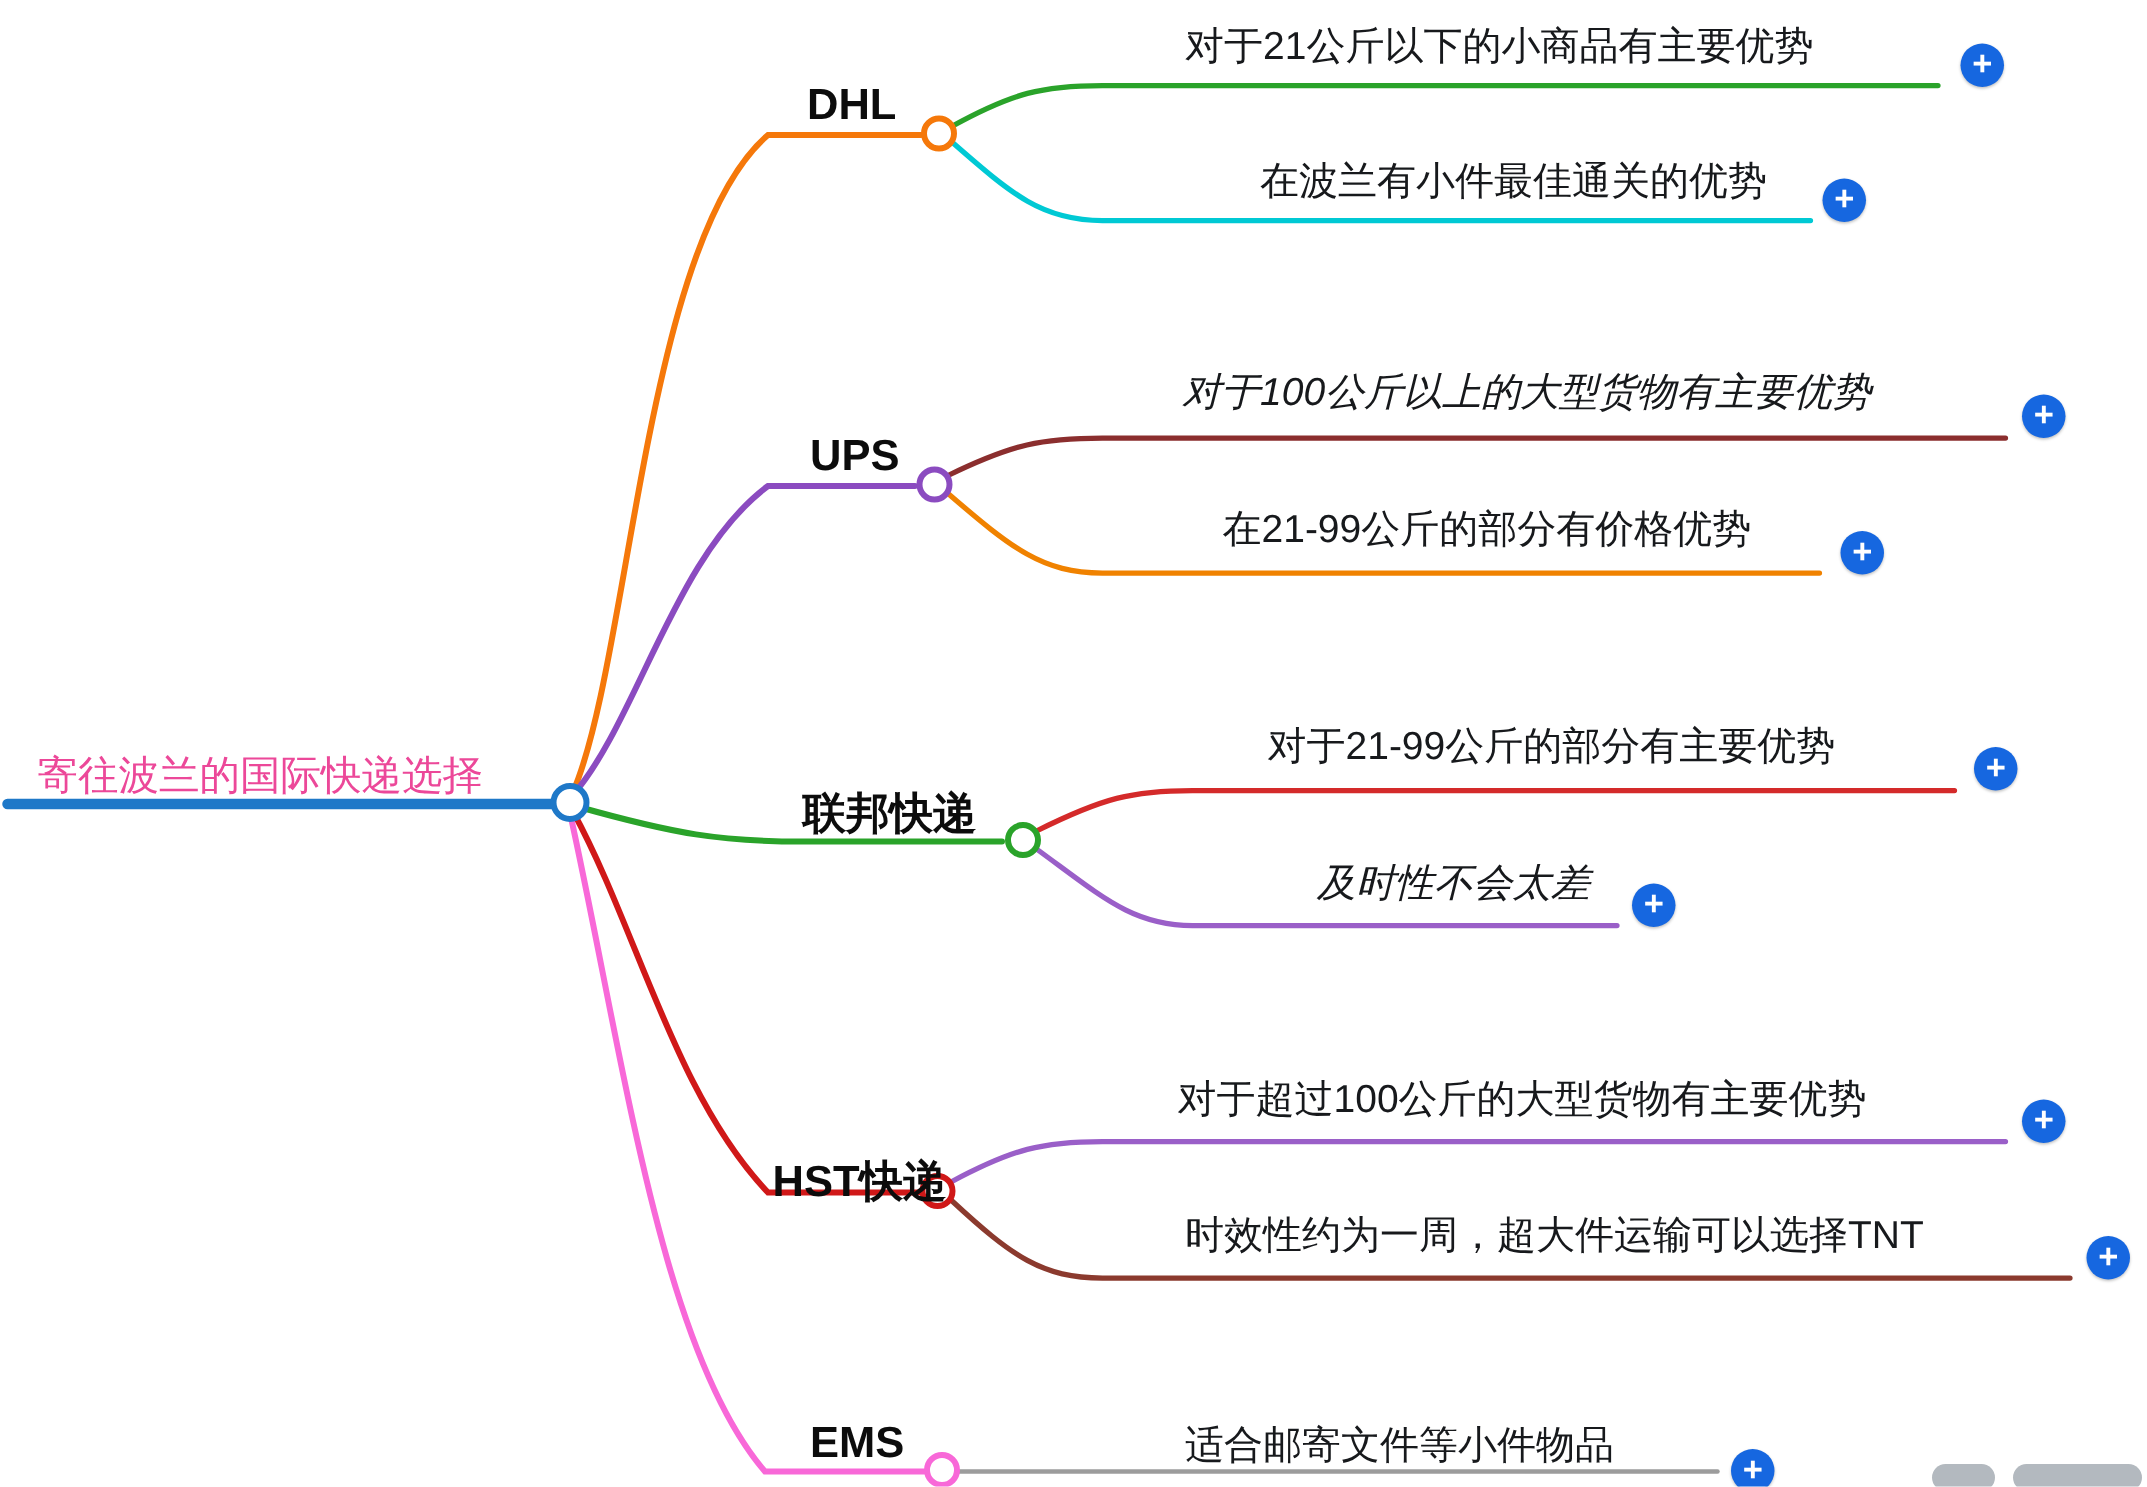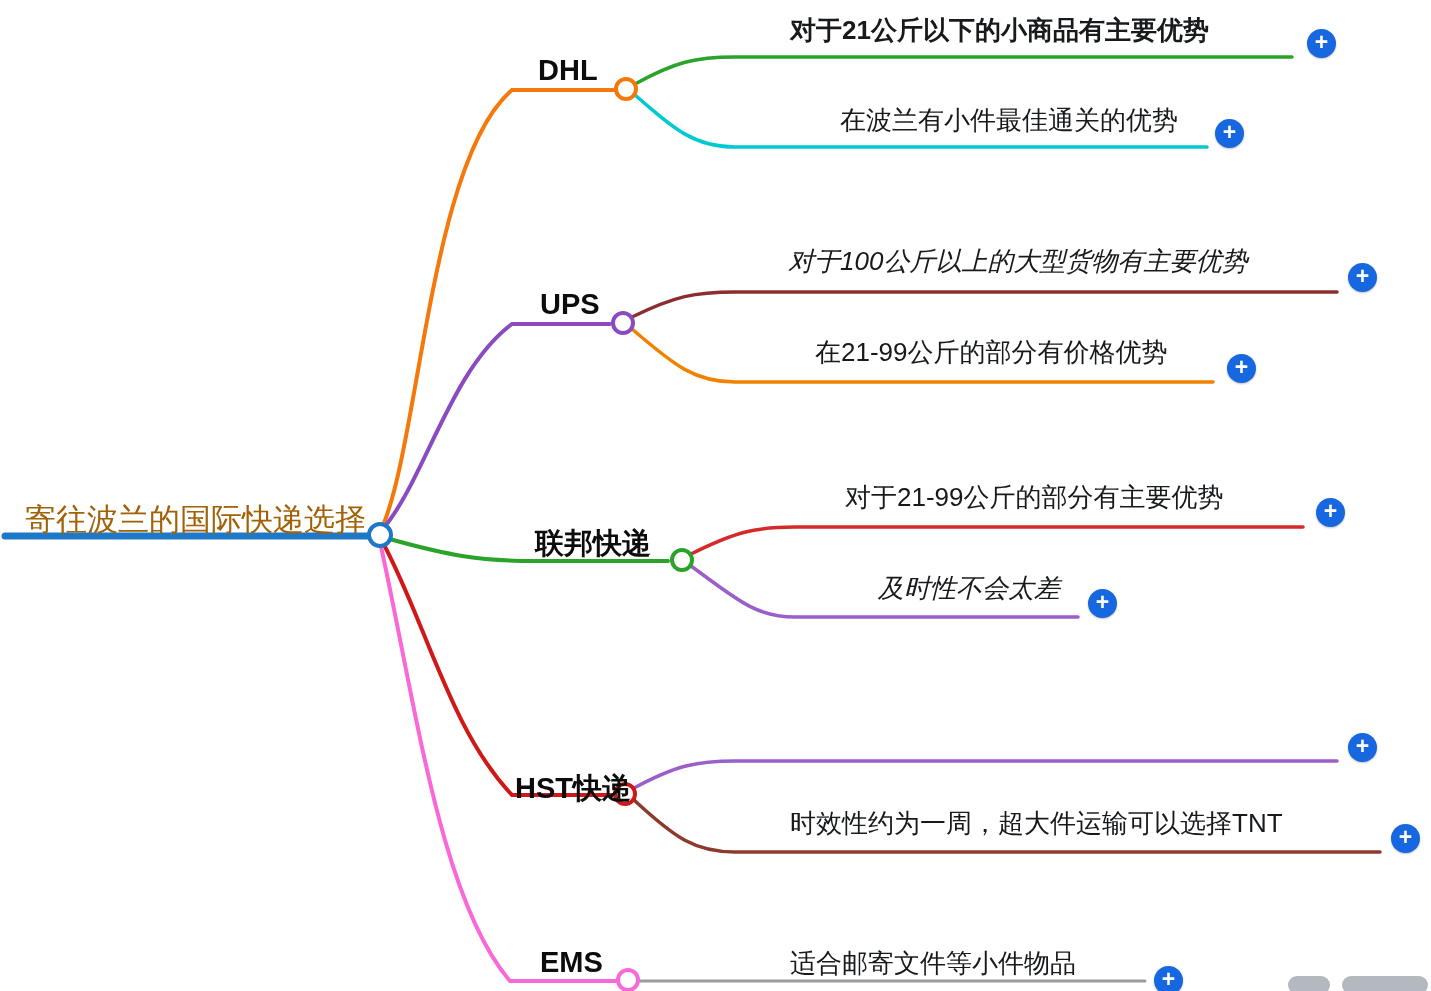--- a/index.html
+++ b/index.html
@@ -24,22 +24,22 @@
     position:absolute;
     white-space:nowrap;
     font-size:29px;
     font-weight:700;
     color:#0c0c0c;
     line-height:1.2;
   }
   .root-label {
     position:absolute;
     white-space:nowrap;
-    font-size:31px;
-    color:#a16207;
+    font-size:27px;
+    color:#ec4899;
     line-height:1.2;
   }
   .plus {
     position:absolute;
     width:29px;
     height:29px;
     border-radius:50%;
     background:#1667e0;
     color:#ffffff;
     display:flex;
@@ -96,21 +96,21 @@
   </svg>
 
   <div class="root-label" style="left:25px; top:501px;">寄往波兰的国际快递选择</div>
 
   <div class="branch-label" style="left:538px; top:53px;">DHL</div>
   <div class="branch-label" style="left:540px; top:287px;">UPS</div>
   <div class="branch-label" style="left:535px; top:526px;">联邦快递</div>
   <div class="branch-label" style="left:515px; top:759px;margin-top:12px;">HST快递</div>
   <div class="branch-label" style="left:540px; top:945px;">EMS</div>
 
-  <div class="node-text" style="left:790px; top:15px;font-weight:bold;">对于21公斤以下的小商品有主要优势</div>
+  <div class="node-text" style="left:790px; top:15px;">对于21公斤以下的小商品有主要优势</div>
   <div class="plus" style="left:1307px; top:29px;">
     <span>+</span>
   </div>
 
   <div class="node-text" style="left:840px; top:105px;">在波兰有小件最佳通关的优势</div>
   <div class="plus" style="left:1215px; top:119px;">
     <span>+</span>
   </div>
 
   <div class="node-text" style="left:788px; top:246px;font-style:italic;">对于100公斤以上的大型货物有主要优势</div>
@@ -126,20 +126,21 @@
   <div class="node-text" style="left:845px; top:482px;">对于21-99公斤的部分有主要优势</div>
   <div class="plus" style="left:1316px; top:498px;">
     <span>+</span>
   </div>
 
   <div class="node-text" style="left:878px; top:573px;font-style:italic;">及时性不会太差</div>
   <div class="plus" style="left:1088px; top:589px;">
     <span>+</span>
   </div>
 
+  <div class="node-text" style="left:785px; top:717px;">对于超过100公斤的大型货物有主要优势</div>
   <div class="plus" style="left:1348px; top:733px;">
     <span>+</span>
   </div>
 
   <div class="node-text" style="left:790px; top:808px;">时效性约为一周，超大件运输可以选择TNT</div>
   <div class="plus" style="left:1391px; top:824px;">
     <span>+</span>
   </div>
 
   <div class="node-text" style="left:790px; top:948px;text-align:right;">适合邮寄文件等小件物品</div>

